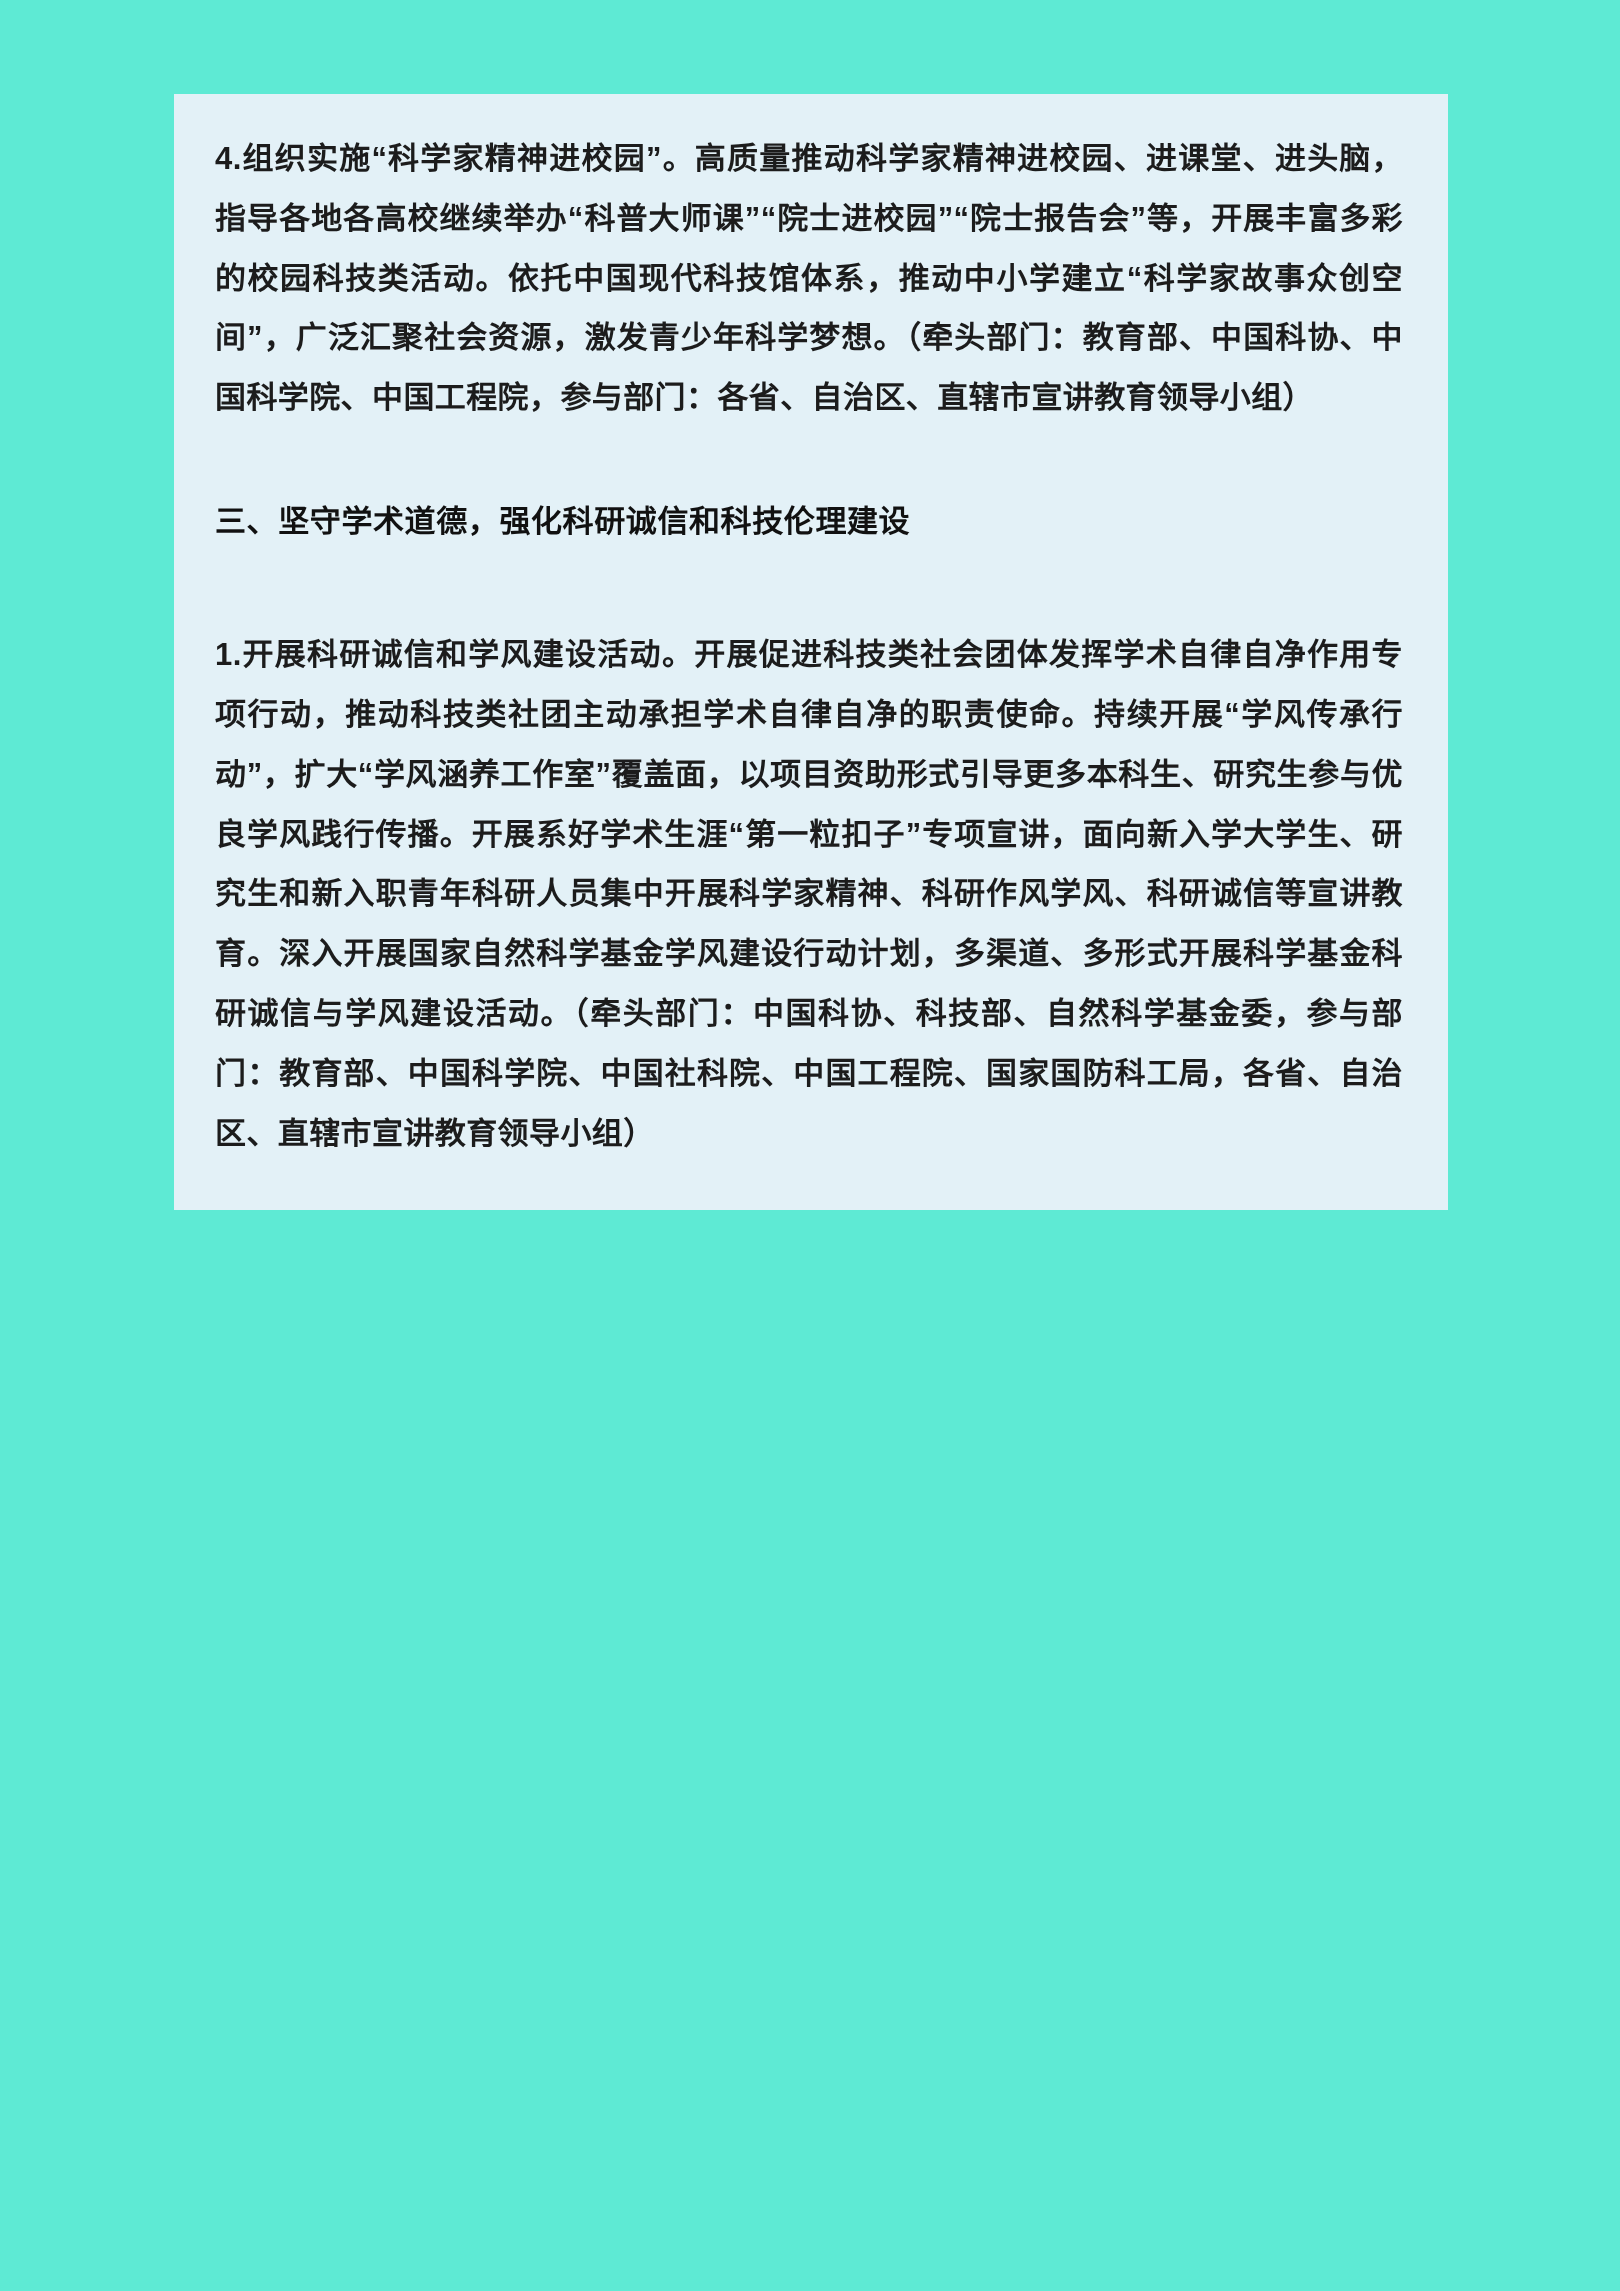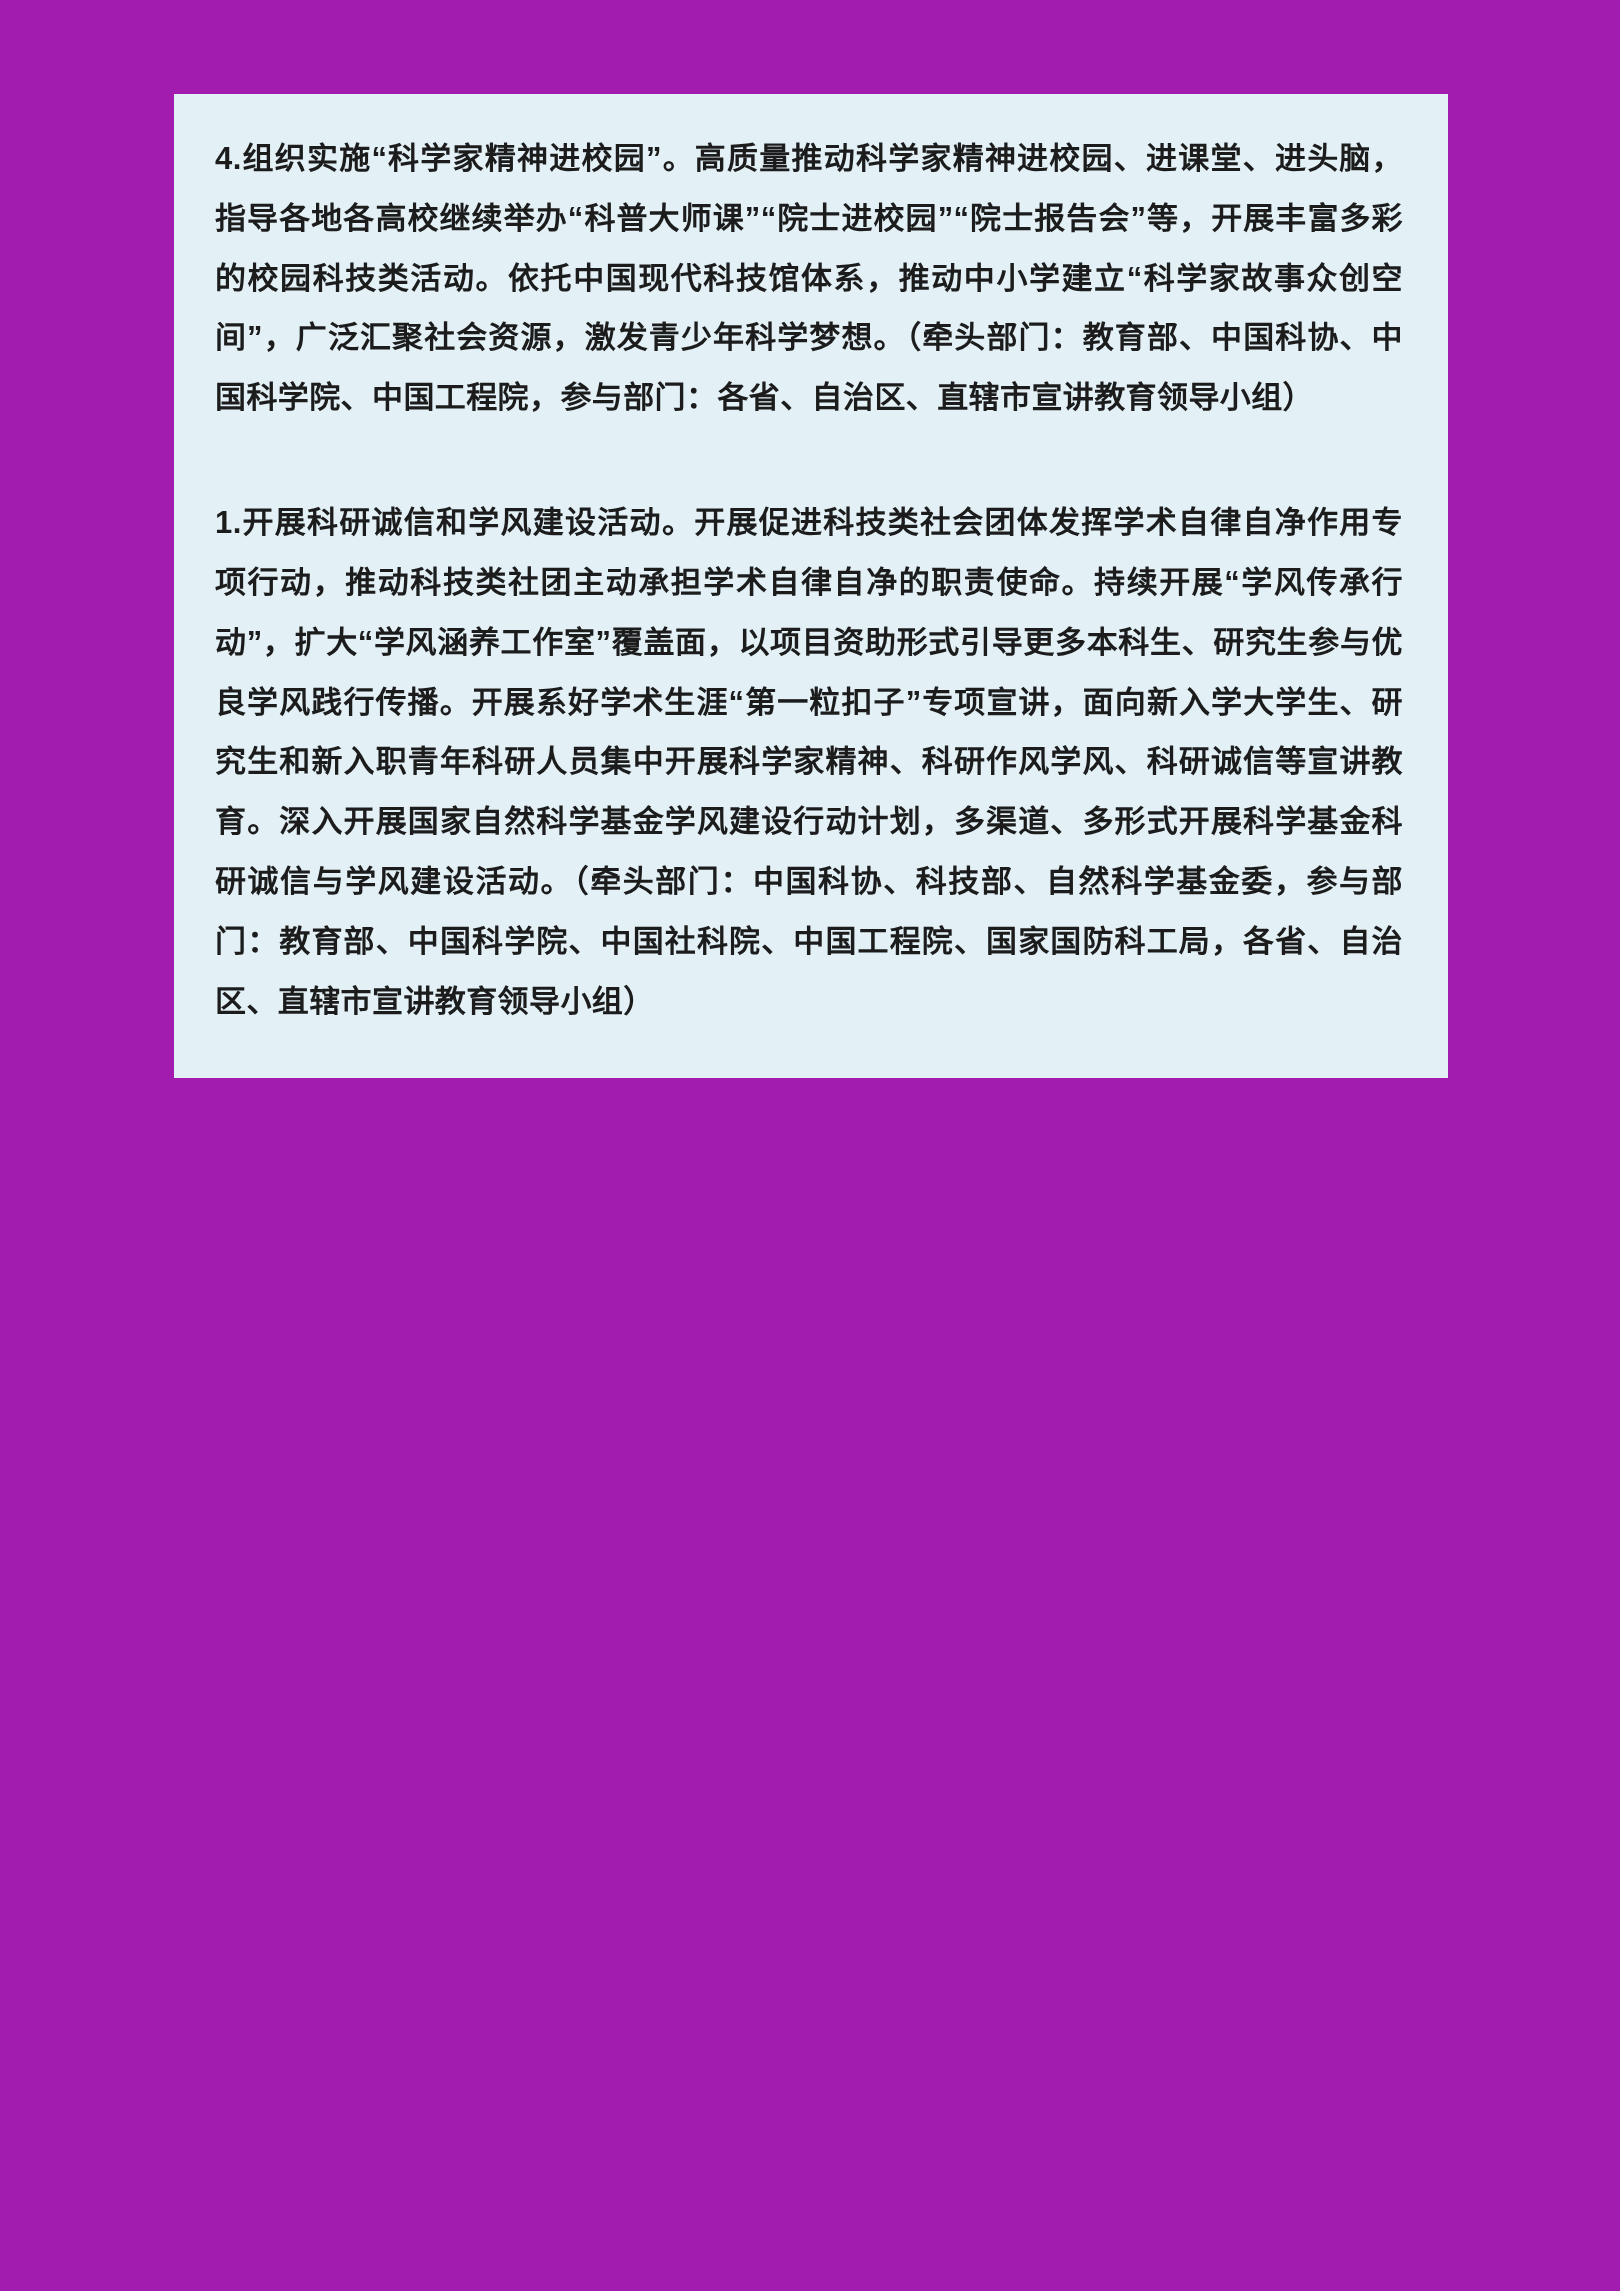--- a/index.html
+++ b/index.html
@@ -12,21 +12,21 @@
     width: 1620px;
     height: 2292px;
     font-family: "Liberation Sans", "DejaVu Sans", sans-serif;
     -webkit-font-smoothing: antialiased;
   }
 
   .page {
     position: relative;
     width: 1620px;
     height: 2292px;
-    background: #a21caf;
+    background: #5eead4;
     box-sizing: border-box;
   }
 
   
   .article-panel {
     position: absolute;
     left: 174px;
     top: 94px;
     width: 1274px;
     background: #e3f1f7;
@@ -73,20 +73,21 @@
 </style>
 </head>
 <body>
 
 <div class="page">
   <div class="article-panel">
     <div class="doc-body">
 
       <p class="para spaced-after">4.组织实施“科学家精神进校园”。高质量推动科学家精神进校园、进课堂、进头脑，指导各地各高校继续举办“科普大师课”“院士进校园”“院士报告会”等，开展丰富多彩的校园科技类活动。依托中国现代科技馆体系，推动中小学建立“科学家故事众创空间”，广泛汇聚社会资源，激发青少年科学梦想。（牵头部门：教育部、中国科协、中国科学院、中国工程院，参与部门：各省、自治区、直辖市宣讲教育领导小组）</p>
 
+      <h2 class="section-heading">三、坚守学术道德，强化科研诚信和科技伦理建设</h2>
 
       <p class="para tight">1.开展科研诚信和学风建设活动。开展促进科技类社会团体发挥学术自律自净作用专项行动，推动科技类社团主动承担学术自律自净的职责使命。持续开展“学风传承行动”，扩大“学风涵养工作室”覆盖面，以项目资助形式引导更多本科生、研究生参与优良学风践行传播。开展系好学术生涯“第一粒扣子”专项宣讲，面向新入学大学生、研究生和新入职青年科研人员集中开展科学家精神、科研作风学风、科研诚信等宣讲教育。深入开展国家自然科学基金学风建设行动计划，多渠道、多形式开展科学基金科研诚信与学风建设活动。（牵头部门：中国科协、科技部、自然科学基金委，参与部门：教育部、中国科学院、中国社科院、中国工程院、国家国防科工局，各省、自治区、直辖市宣讲教育领导小组）</p>
 
 
     </div>
   </div>
 </div>
 
 
 </body></html>

